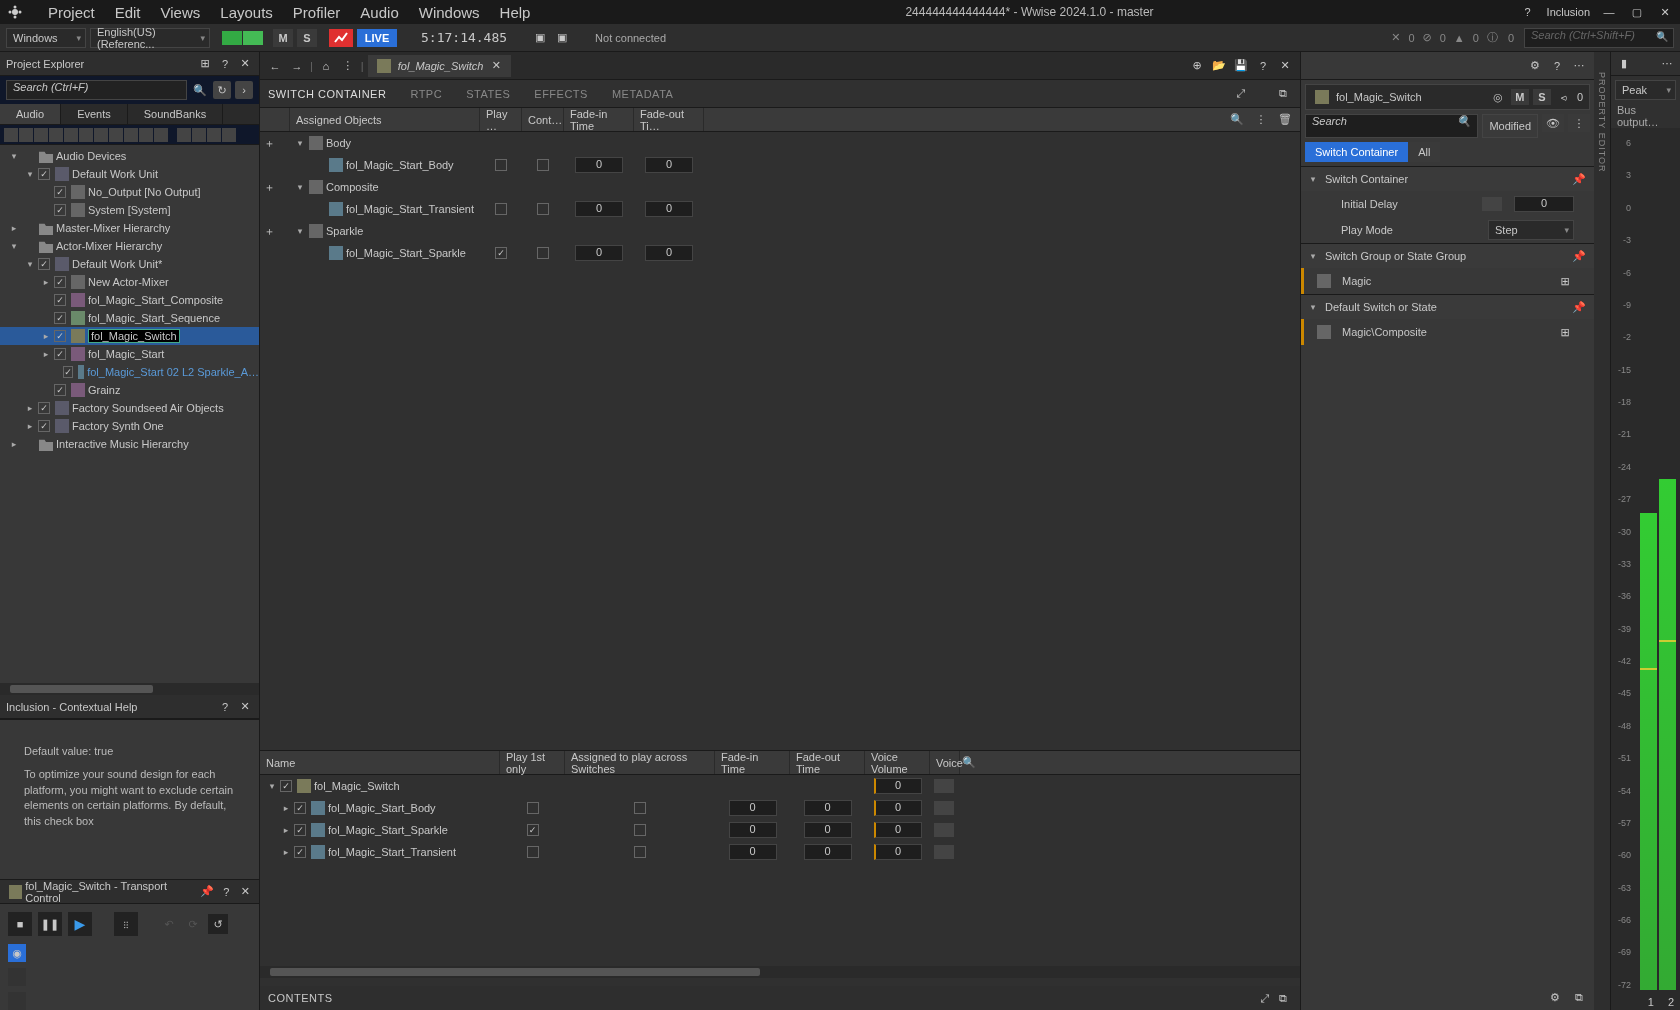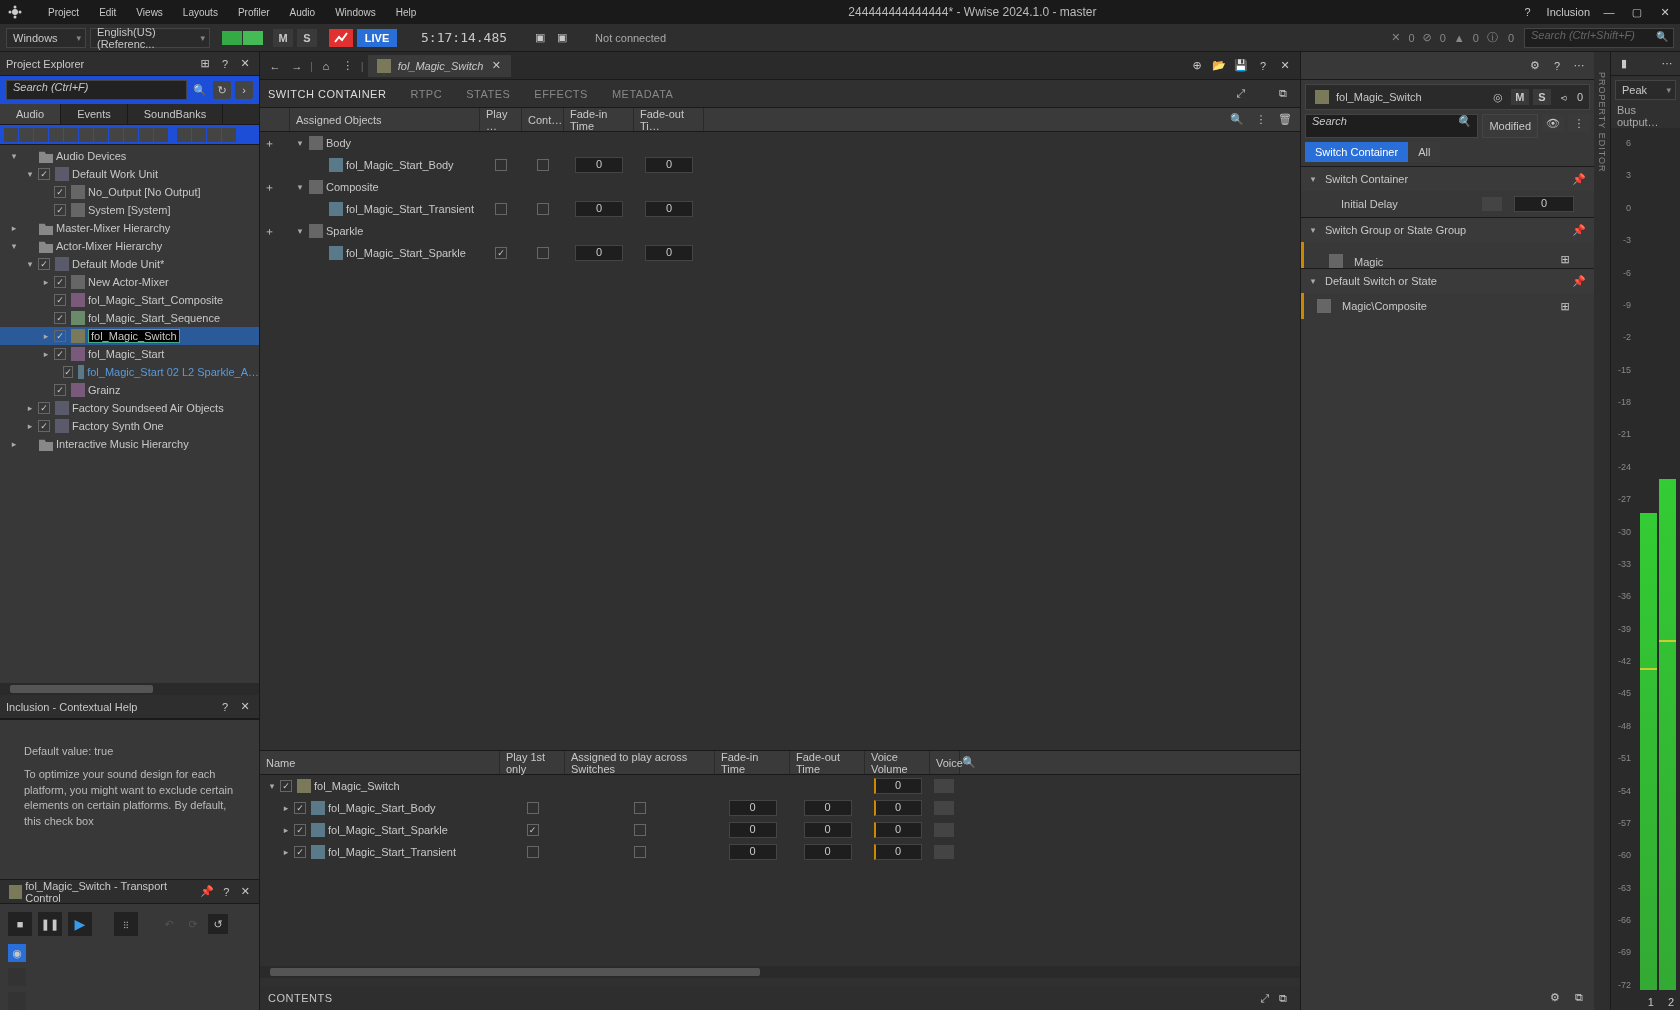--- a/index.html
+++ b/index.html
@@ -1,35 +1,35 @@
 <!DOCTYPE html>
 <html><head>
 <meta charset="utf-8">
 <style>
 * { margin:0; padding:0; box-sizing:border-box; font-family:"Segoe UI",Arial,sans-serif; font-size:11px; color:#c8c8c8; }
 body { background:#2a2a2a; width:1680px; height:1010px; overflow:hidden; }
 .topbar { height:24px; background:#1a1a1a; display:flex; align-items:center; padding:0 6px; }
 .topbar .logo { width:18px; height:18px; display:flex; align-items:center; justify-content:center; margin-right:14px; }
-.topbar .menu-item { padding:0 10px; cursor:pointer; font-size:10px; }
+.topbar .menu-item { padding:0 10px; cursor:pointer; font-size:15px; }
 .topbar .title { flex:1; text-align:center; font-size:12px; color:#bbb; }
 .topbar .right { display:flex; align-items:center; gap:10px; }
 .icon-btn { width:18px; height:18px; display:inline-flex; align-items:center; justify-content:center; cursor:pointer; }
 .toolbar2 { height:28px; background:#2e2e2e; border-bottom:1px solid #1a1a1a; display:flex; align-items:center; padding:0 6px; gap:4px; }
 .combo { background:#2a2a2a; border:1px solid #444; height:20px; padding:0 18px 0 6px; display:flex; align-items:center; position:relative; cursor:pointer; min-width:80px;}
 .combo::after { content:"▾"; position:absolute; right:4px; font-size:9px; color:#888;}
 .sq-green1{width:20px;height:14px;background:#3a4;}
 .sq-green2{width:20px;height:14px;background:#4b5;}
 .sq-grey{width:20px;height:18px;background:#3a3a3a;display:flex;align-items:center;justify-content:center;font-weight:bold;cursor:pointer;}
 .live-red{width:24px;height:18px;background:#e03030;display:flex;align-items:center;justify-content:center;}
 .live-blue{width:40px;height:18px;background:#2a6fd8;color:#fff;font-weight:bold;display:flex;align-items:center;justify-content:center;}
 .timecode{font-family:monospace;font-size:13px;margin:0 20px;}
 .search-box{background:#1e1e1e;border:1px solid #444;height:20px;padding:0 24px 0 6px;color:#888;position:relative;}
 .search-box::after{content:"🔍";position:absolute;right:4px;top:2px;font-size:10px;color:#888;}
 .main { display:flex; height:958px; }
-.left-col { width:260px; display:flex; flex-direction:column; background:#1d4ed8; border-right:1px solid #1a1a1a;}
+.left-col { width:260px; display:flex; flex-direction:column; background:#0f172a; border-right:1px solid #1a1a1a;}
 .center-col{ flex:1; display:flex; flex-direction:column; background:#303030;}
 .right-col{ width:310px; background:#383838; border-left:1px solid #1a1a1a; display:flex; flex-direction:column;}
 .meter-col{ width:70px; background:#303030; border-left:1px solid #1a1a1a; display:flex; flex-direction:column;}
 .panel-hdr{height:24px;background:#2e2e2e;border-bottom:1px solid #1a1a1a;display:flex;align-items:center;padding:0 6px;font-size:12px;}
 .panel-hdr .spacer{flex:1;}
 .panel-hdr .hicon{width:16px;height:16px;margin-left:4px;cursor:pointer;display:flex;align-items:center;justify-content:center;font-size:11px;}
 .pe-search{padding:4px 6px;display:flex;gap:4px;align-items:center;}
 .pe-search .sb{flex:1;background:#222;border:1px solid #444;height:20px;padding:0 6px;color:#888;font-style:italic;}
 .pe-tabs{display:flex;background:#2a2a2a;border-bottom:1px solid #1a1a1a;}
 .pe-tab{padding:4px 8px;cursor:pointer;border-right:1px solid #1a1a1a;}
@@ -241,21 +241,21 @@
         <div class="tree-row" style="padding-left: 8px;">
           <span class="exp">▾</span>
           <span style="width:16px"></span>
           <span class="ticon ic-folder"></span>
           <span class="label">Actor-Mixer Hierarchy</span>
         </div>
         <div class="tree-row" style="padding-left: 24px;">
           <span class="exp">▾</span>
           <span class="chk on"></span>
           <span class="ticon ic-workunit"></span>
-          <span class="label">Default Mode Unit*</span>
+          <span class="label">Default Work Unit*</span>
         </div>
         <div class="tree-row" style="padding-left: 40px;">
           <span class="exp">▸</span>
           <span class="chk on"></span>
           <span class="ticon ic-am"></span>
           <span class="label">New Actor-Mixer</span>
         </div>
         <div class="tree-row" style="padding-left: 40px;">
           <span class="exp"></span>
           <span class="chk on"></span>
@@ -642,28 +642,32 @@
               <div class="prop-hdr">
                 <span class="exp">▾</span>
                 <span>Switch Container</span>
                 <span class="pin icon-btn">📌</span>
               </div>
               <div class="prop-row">
                 <span class="lbl">Initial Delay</span>
                 <div style="width:20px;height:14px;background:#444;margin-right:4px"></div>
                 <div class="numbox" style="width:60px">0</div>
               </div>
+              <div class="prop-row">
+                <span class="lbl">Play Mode</span>
+                <div class="combo" style="width:86px;min-width:auto">Step</div>
+              </div>
             </div>
             <div class="prop-section">
               <div class="prop-hdr">
                 <span class="exp">▾</span>
                 <span>Switch Group or State Group</span>
                 <span class="pin icon-btn">📌</span>
               </div>
-              <div class="prop-row" style="border-left: 3px solid rgb(204, 136, 0); padding-left: 22px; align-items: flex-end;">
+              <div class="prop-row" style="border-left: 3px solid rgb(204, 136, 0); padding-left: 10px;">
                 <span class="ticon" style="background:#666"></span>
                 <span class="lbl">Magic</span>
                 <span class="icon-btn" style="margin-left:auto">⊞</span>
               </div>
             </div>
             <div class="prop-section">
               <div class="prop-hdr">
                 <span class="exp">▾</span>
                 <span>Default Switch or State</span>
                 <span class="pin icon-btn">📌</span>

